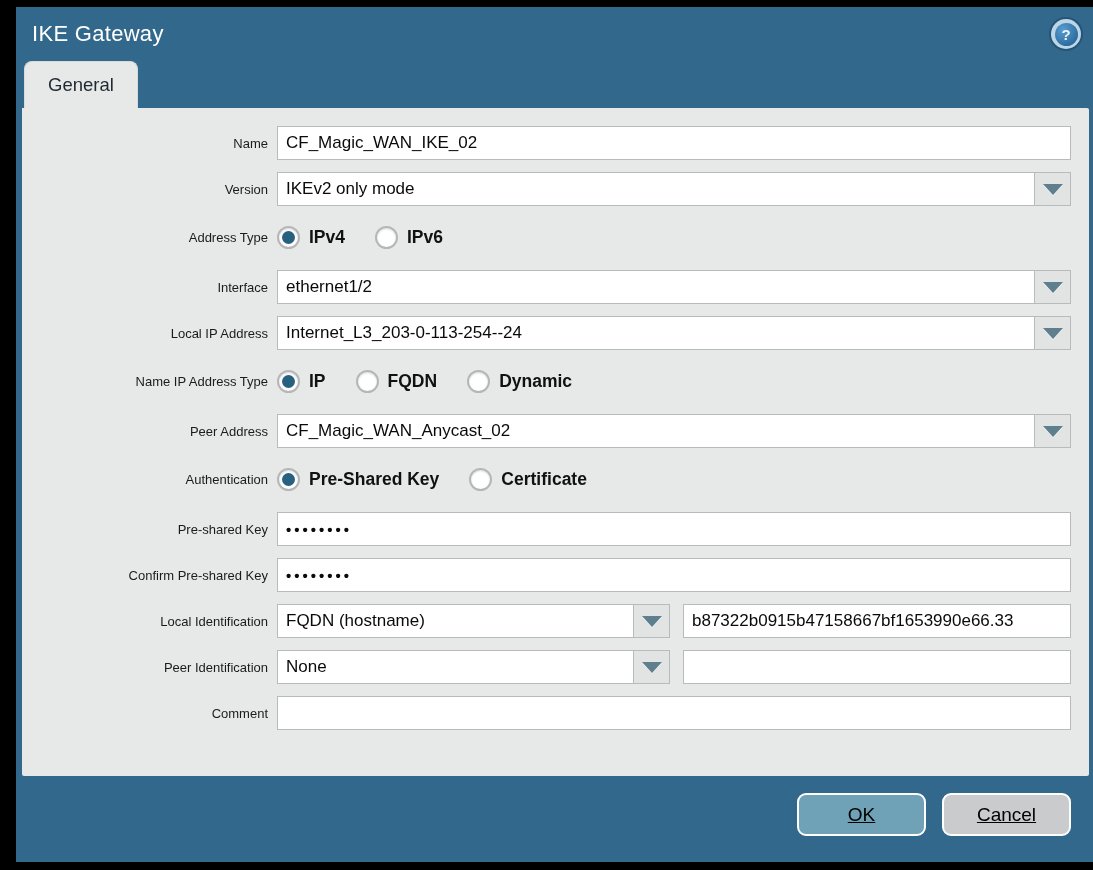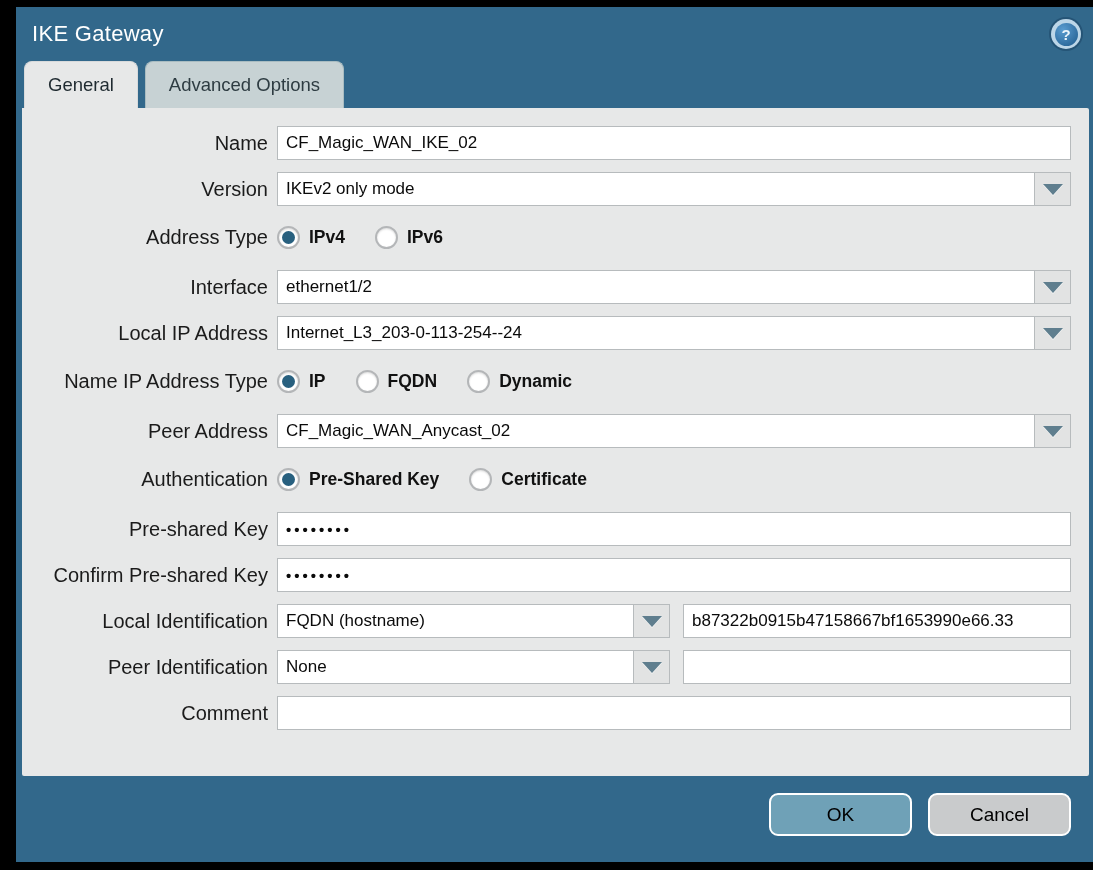--- a/index.html
+++ b/index.html
@@ -24,21 +24,21 @@
   .tab { padding:0 23px; display:flex; align-items:center; font-size:18.5px;
     color:#2e3c42; background:#c7d2d4; border:1px solid #a9bcc1; border-bottom:none;
     border-radius:8px 8px 0 0; cursor:pointer; }
   .tab.active { background:#e7e8e8; color:#1f2a30; border-color:#d8dadb; }
 
   
   .panel { margin:0 6px; background:#e7e8e8; height:668px; padding-top:18px;
     border-radius:0 2px 2px 2px; }
   .row { display:flex; align-items:center; margin:0 18px 12px 0; min-height:34px; }
   .row.radios { margin-top:14px; margin-bottom:16px; }
-  .lbl { width:255px; text-align:right; padding-right:9px; font-size:20px;
+  .lbl { width:255px; text-align:right; padding-right:9px; font-size:13px;
     color:#1b1b1b; flex:none; }
   .fieldarea { flex:1; display:flex; align-items:flex-end; min-width:0;border-radius:15px; }
 
   .tinput { height:34px; border:1px solid #b7bbbd; background:#fff; font-size:17px;
     padding:0 8px; width:100%; font-family:"Liberation Sans", sans-serif; color:#0a0a0a;
     outline:none; }
   .dots { letter-spacing:3px; font-size:15px; font-weight:bold; }
 
   .combo { display:flex; flex:1; min-width:0; }
   .combo .tinput { border-right:none; }
@@ -56,43 +56,40 @@
     color:#111; cursor:pointer;font-weight:bold; }
   .radio { width:23px; height:23px; border-radius:50%; background:#fff;
     border:2px solid #b4b6b8; margin-right:9px; position:relative; flex:none;
     box-shadow:inset 0 1px 2px rgba(0,0,0,.15); }
   .radio.selected::after { content:''; position:absolute; inset:3px; border-radius:50%;
     background:#28607f; }
 
   
   .footer { display:flex; justify-content:flex-end; padding:17px 24px 0 0; gap:16px; }
   .btn { height:43px; border-radius:9px; border:2px solid #fff; font-size:19px;
-    color:#000; width:143px; cursor:pointer; font-family:"Liberation Sans", sans-serif; }
+    color:#000; width:129px; cursor:pointer; font-family:"Liberation Sans", sans-serif;text-decoration:underline; }
   .btn.ok { background:#6fa1b7; }
   .btn.cancel { background:#c9cbcc; }
 </style>
 </head>
 <body>
 
 <div class="dialog-inner">
 
   <div class="titlebar">
     <span class="title">IKE Gateway</span>
     <span class="help-outer">
       <span class="help-inner">?</span>
     </span>
   </div>
 
   <div class="tabs">
     <div class="tab active">
       <span>General</span>
     </div>
-    <div class="tab">
-      <span>Advanced Options</span>
-    </div>
   </div>
 
   <div class="panel">
 
     <div class="row">
       <span class="lbl">Name</span>
       <div class="fieldarea">
         <input class="tinput" value="CF_Magic_WAN_IKE_02" style="">
       </div>
     </div>

